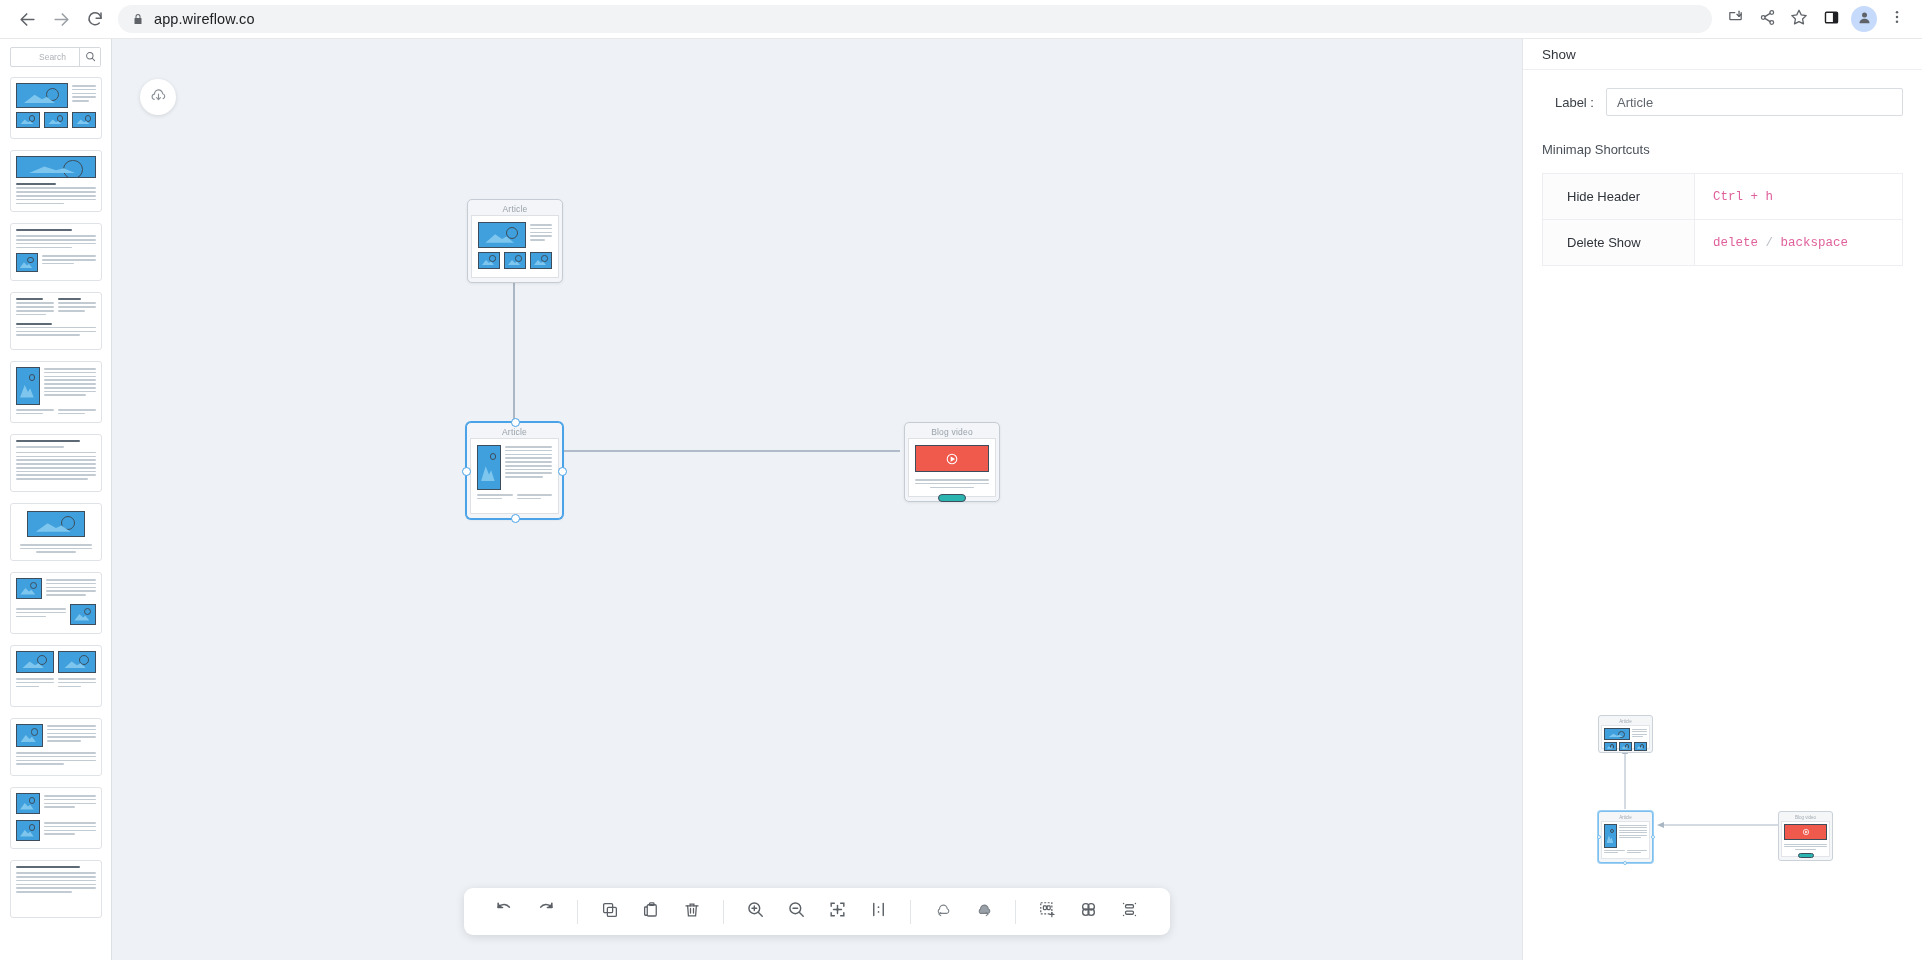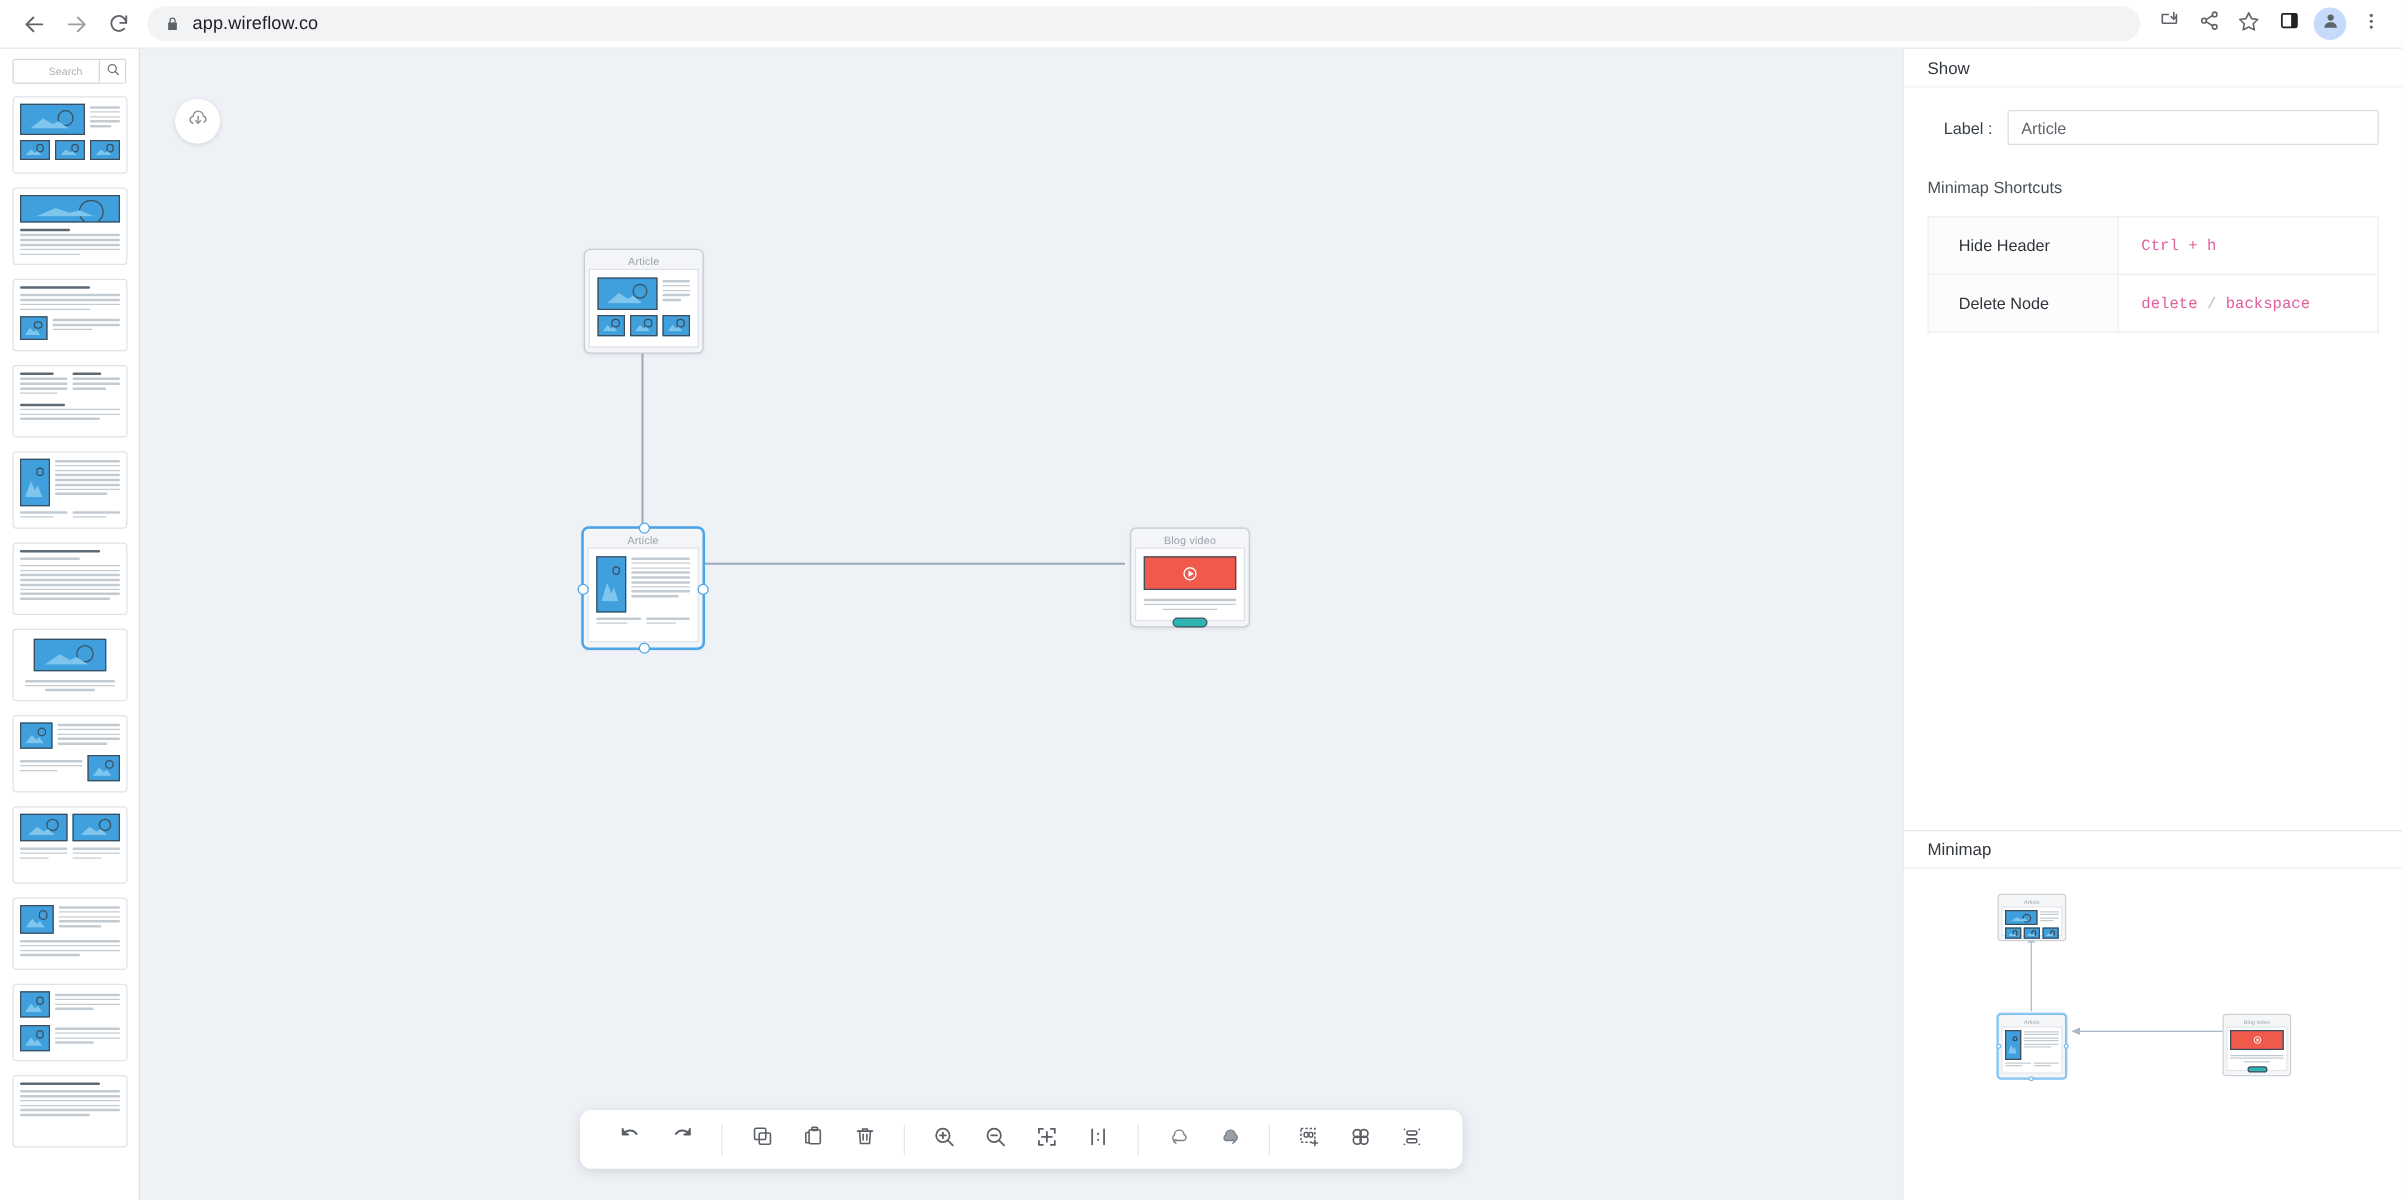--- a/index.html
+++ b/index.html
@@ -811,30 +811,29 @@
 
       <div class="sec-title">Minimap Shortcuts</div>
 
       <table class="ks-table">
         <tbody>
             <tr>
           <td class="ks-name">Hide Header</td>
           <td class="ks-key">Ctrl + h</td>
         </tr>
         <tr>
-          <td class="ks-name">Delete Node</td>
+          <td class="ks-name">Delete Show</td>
           <td class="ks-key">
             <span>delete</span><span class="slash"> / </span><span>backspace</span>
           </td>
         </tr>
       </tbody>
         </table>
     </div>
 
-    <div class="minimap-head">Minimap</div>
 
     <div class="minimap">
       <svg style="position:absolute;left:0;top:0;width:100%;height:100%;">
         <line x1="102" y1="114" x2="102" y2="57" stroke="#a9b6c4" stroke-width="1"></line>
         <polygon points="102,52 99,59 105,59" fill="#a9b6c4"></polygon>
         <line x1="255" y1="130" x2="139" y2="130" stroke="#a9b6c4" stroke-width="1"></line>
         <polygon points="134,130 141,127 141,133" fill="#a9b6c4"></polygon>
       </svg>
 
       <div class="mini-node" style="left:75px;top:20px;width:55px;height:38px;">

